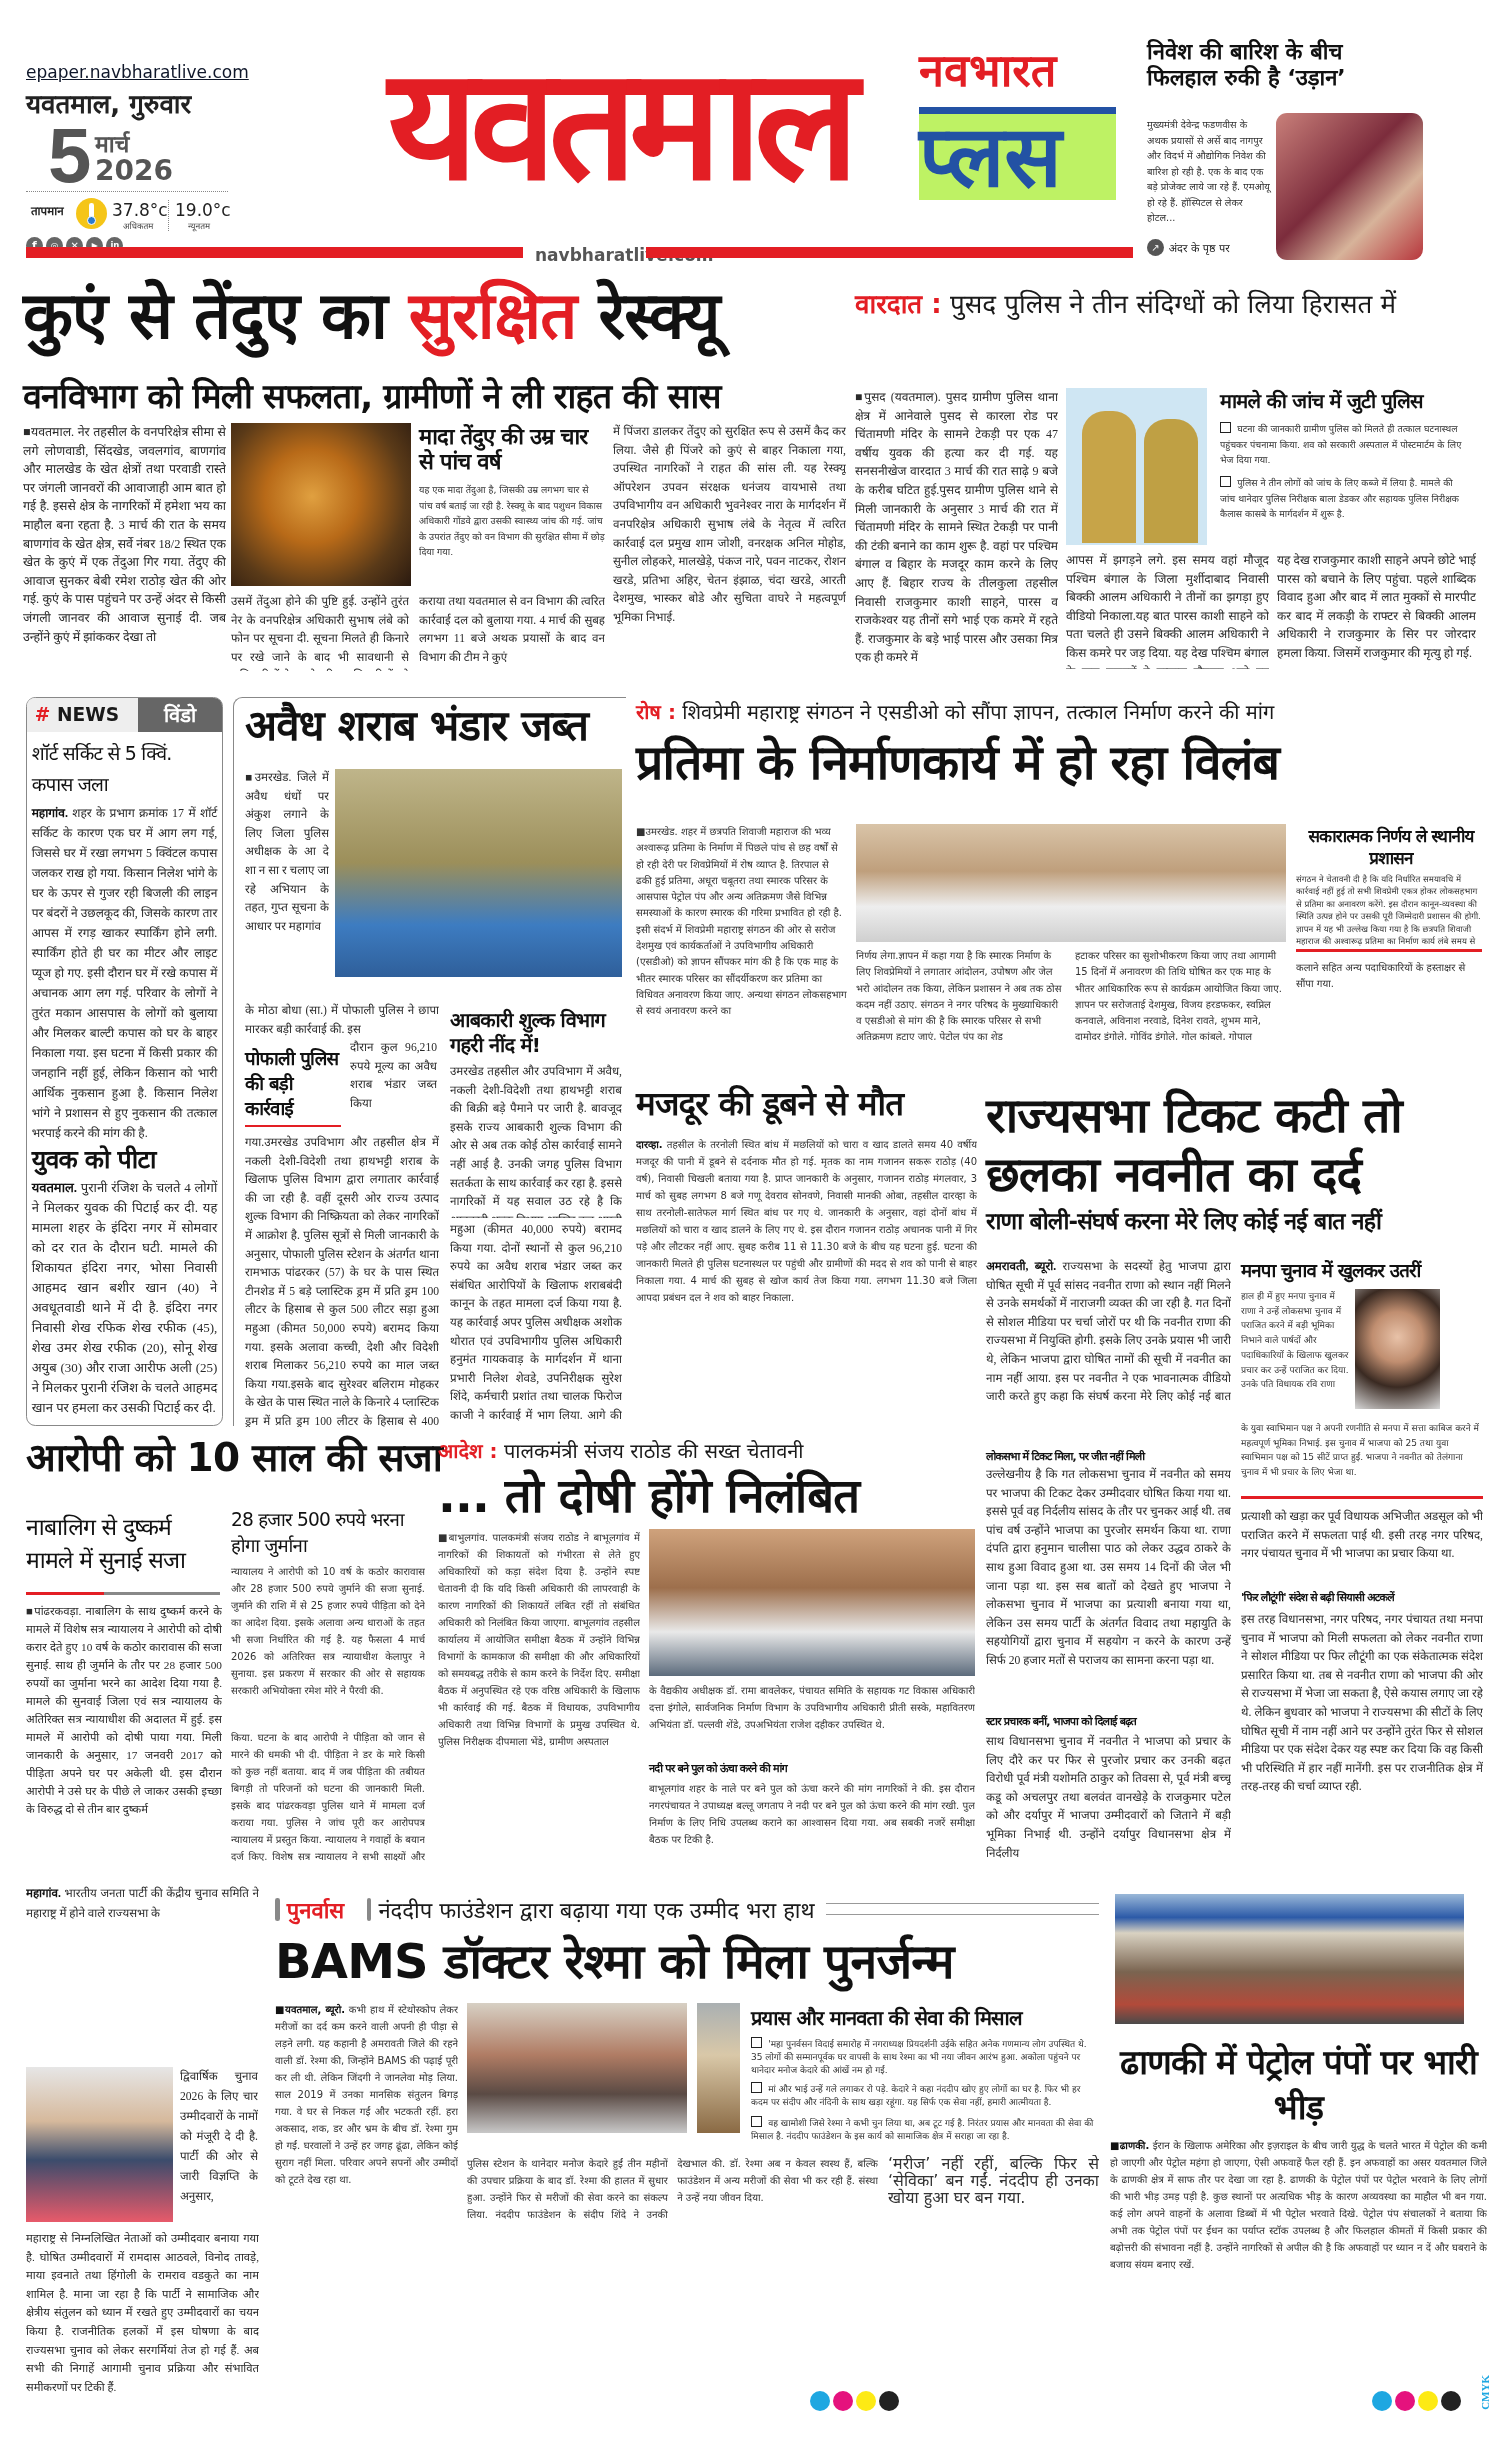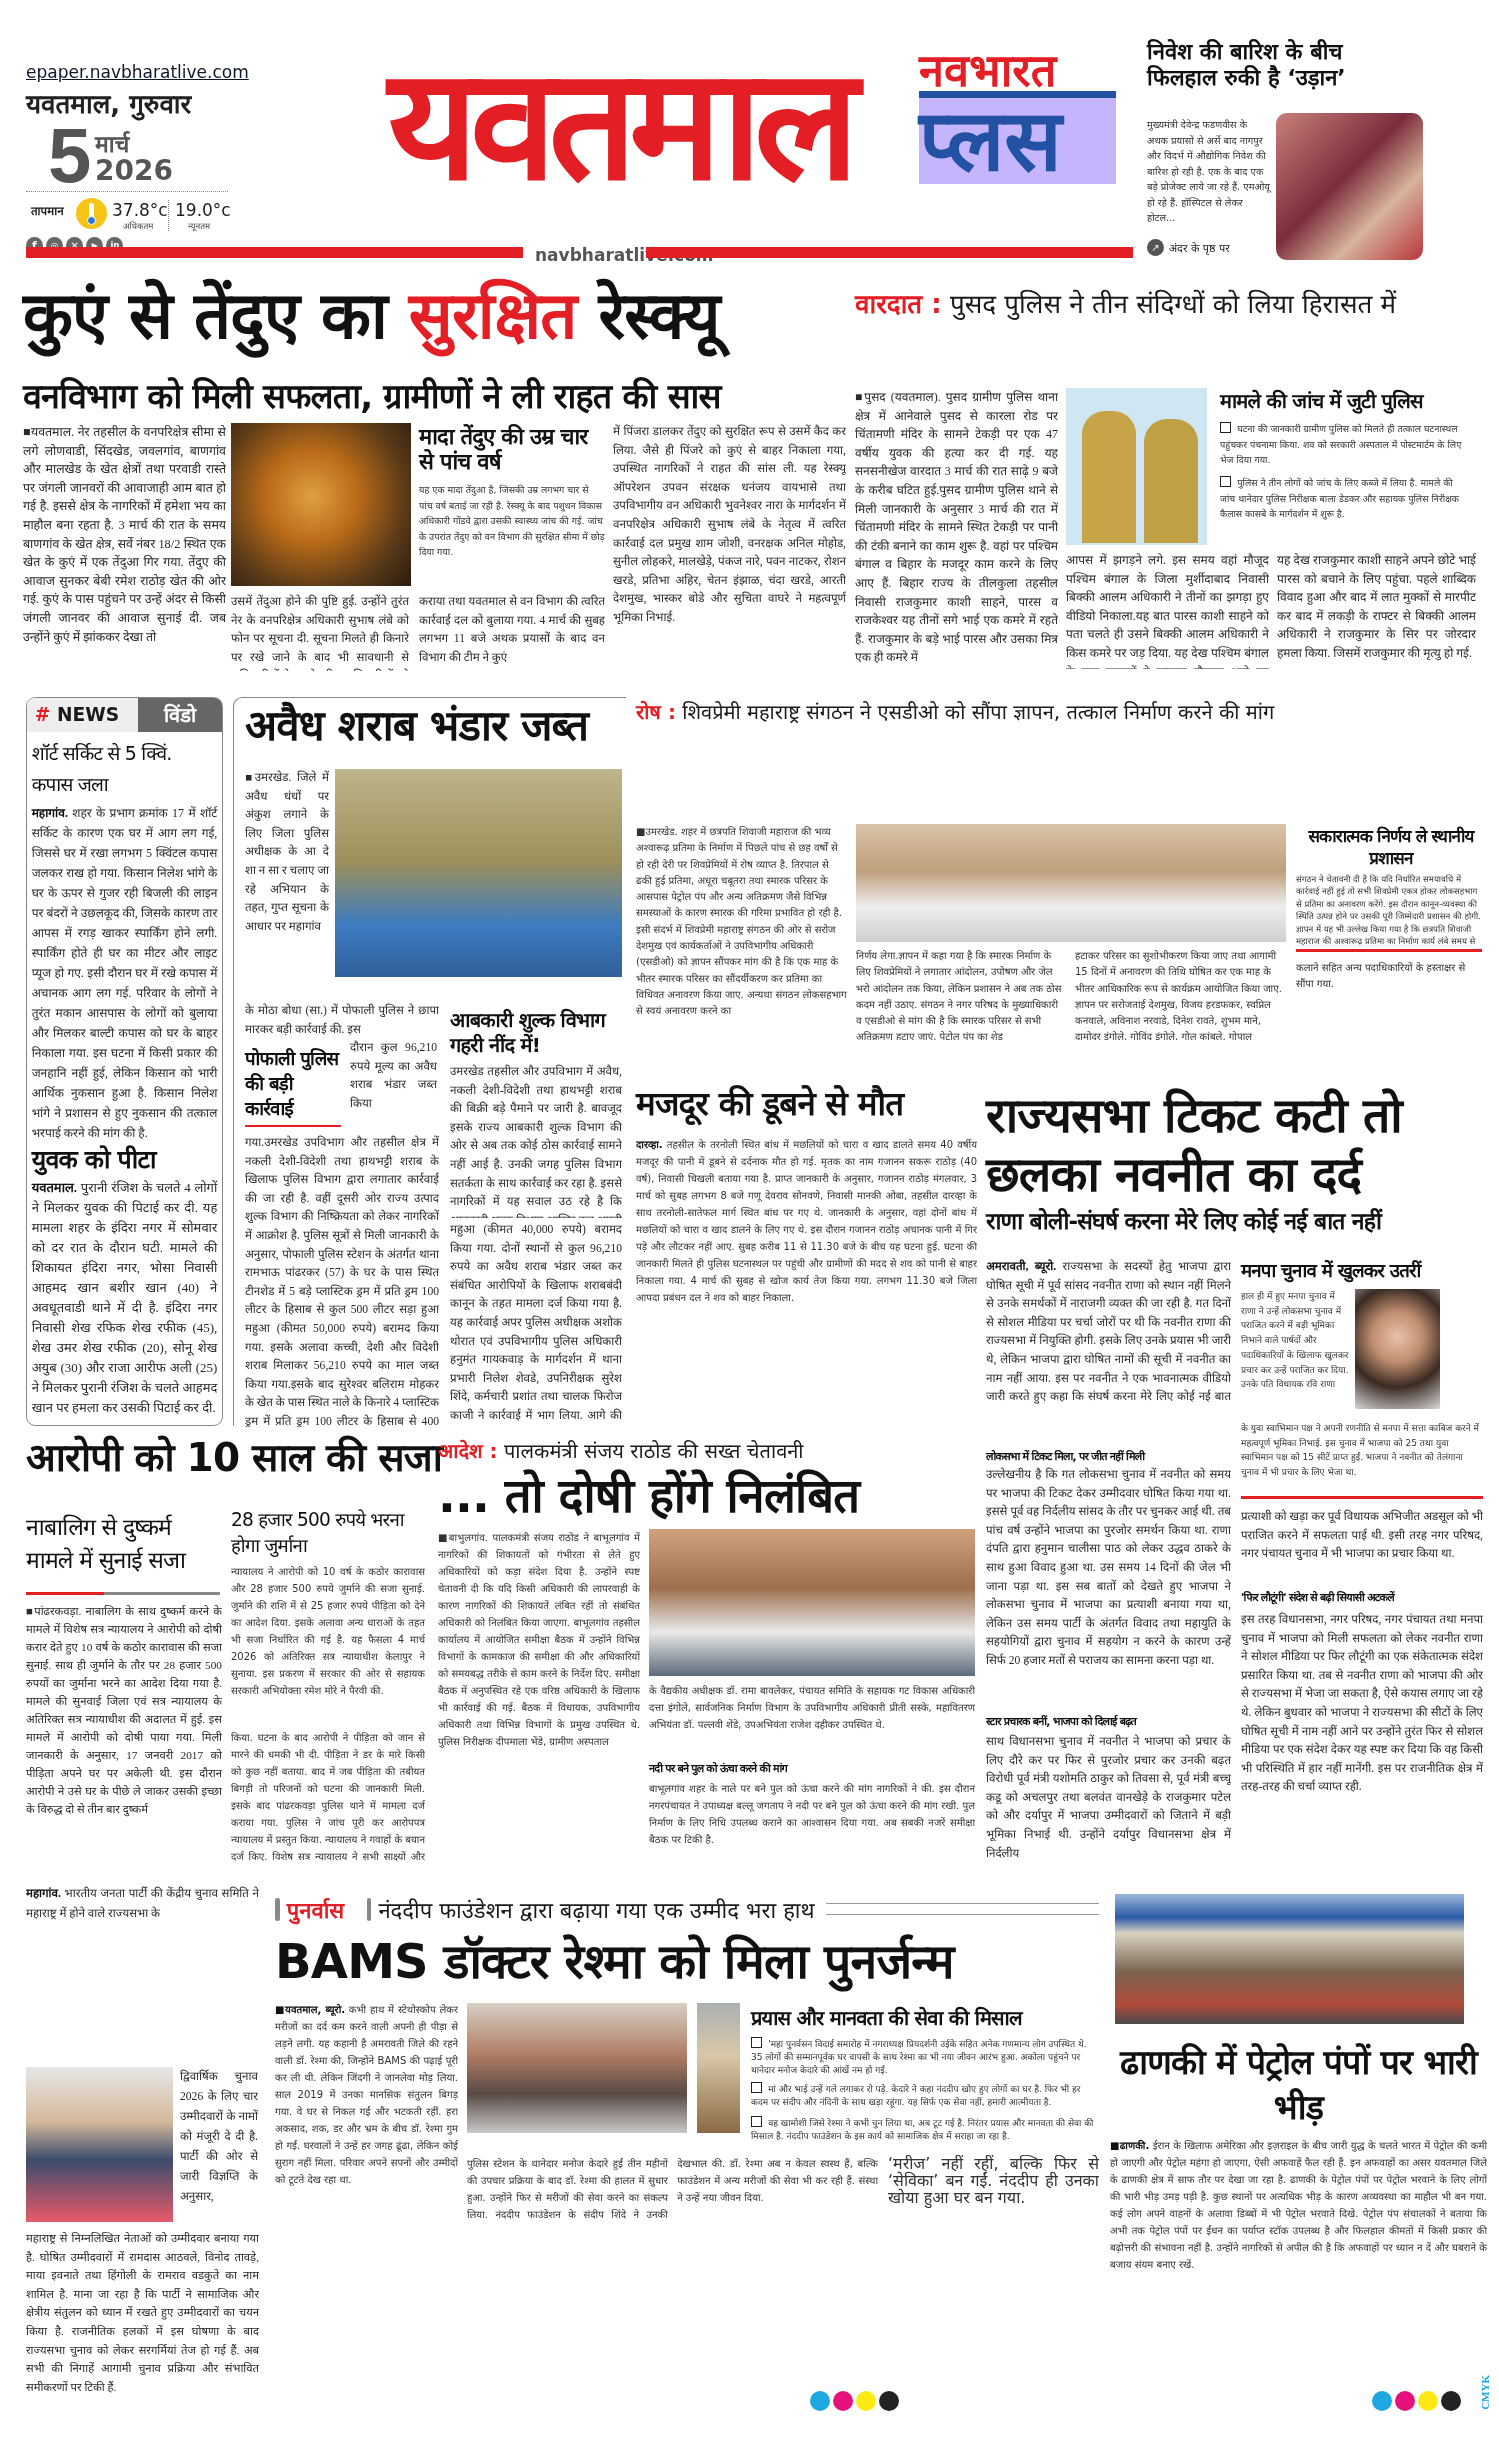--- a/index.html
+++ b/index.html
@@ -41,21 +41,21 @@
   <div class="abs" style="left:26px;top:237px;display:flex;gap:3.1px;">
     <span style="width:17px;height:17px;border-radius:50%;background:#666;color:#fff;font-size:11px;font-weight:bold;text-align:center;line-height:17px;">f</span>
     <span style="width:17px;height:17px;border-radius:50%;background:#666;color:#fff;font-size:9.3px;text-align:center;line-height:17px;">◎</span>
     <span style="width:17px;height:17px;border-radius:50%;background:#666;color:#fff;font-size:10px;text-align:center;line-height:17px;">✕</span>
     <span style="width:17px;height:17px;border-radius:50%;background:#666;color:#fff;font-size:7.8px;text-align:center;line-height:17px;">▶</span>
     <span style="width:17px;height:17px;border-radius:50%;background:#666;color:#fff;font-size:8.5px;font-weight:bold;text-align:center;line-height:17px;">in</span>
   </div>
 
   <div class="abs" style="left:388px;top:47px;font-size:155px;font-weight:bold;color:#e31e24;line-height:1;letter-spacing:-7.8px;">यवतमाल</div>
   <div class="abs" style="left:919px;top:48px;font-size:45px;font-weight:bold;color:#e31e24;line-height:1;">नवभारत</div>
-  <div class="abs" style="left:919px;top:91px;width:197px;height:93px;background:#c4b5fd;font-size:85px;font-weight:bold;color:#2352a4;line-height:1;border-top:7.8px solid #2352a4;">प्लस</div>
+  <div class="abs" style="left:919px;top:107px;width:197px;height:93px;background:#bef264;font-size:85px;font-weight:bold;color:#2352a4;line-height:1;border-top:7.8px solid #2352a4;">प्लस</div>
   <div class="abs rule-red" style="left:26px;top:247px;width:497px;height:11px;"></div>
   <div class="abs" style="left:535px;top:245px;font-size:17px;font-weight:bold;color:#555;">navbharatlive.com</div>
   <div class="abs rule-red" style="left:646px;top:247px;width:487px;height:11px;"></div>
 
   <div class="abs" style="left:1147px;top:39px;width:341px;height:225px;">
     <div style="font-size:22px;font-weight:bold;line-height:26px;color:#111;width:202px;">निवेश की बारिश के बीच फिलहाल रुकी है ‘उड़ान’</div>
     <div style="position:absolute;left:0;top:78px;width:123px;font-size:9.7px;line-height:15.5px;color:#333;">मुख्यमंत्री देवेन्द्र फडणवीस के अथक प्रयासों से अर्से बाद नागपुर और विदर्भ में औद्योगिक निवेश की बारिश हो रही है. एक के बाद एक बड़े प्रोजेक्ट लाये जा रहे हैं. एमओयू हो रहे हैं. हॉस्पिटल से लेकर होटल...</div>
     <div class="photo" style="position:absolute;left:129px;top:74px;width:147px;height:147px;border-radius:11px;background:linear-gradient(135deg,#c9807a,#7c2c3c 45%,#d7b39a 70%,#b7363c);"></div>
     <div style="position:absolute;left:0;top:200px;display:flex;align-items:center;gap:4.7px;">
       <span style="width:17px;height:17px;border-radius:50%;background:#555;color:#fff;font-size:10px;text-align:center;line-height:17px;">↗</span>
@@ -127,20 +127,21 @@
   <div class="body-text abs" style="left:11px;top:436px;width:194px;height:293px;font-size:11.6px;line-height:18.6px;">गया.उमरखेड उपविभाग और तहसील क्षेत्र में नकली देशी-विदेशी तथा हाथभट्टी शराब के खिलाफ पुलिस विभाग द्वारा लगातार कार्रवाई की जा रही है. वहीं दूसरी ओर राज्य उत्पाद शुल्क विभाग की निष्क्रियता को लेकर नागरिकों में आक्रोश है. पुलिस सूत्रों से मिली जानकारी के अनुसार, पोफाली पुलिस स्टेशन के अंतर्गत थाना रामभाऊ पांढरकर (57) के घर के पास स्थित टीनशेड में 5 बड़े प्लास्टिक ड्रम में प्रति ड्रम 100 लीटर के हिसाब से कुल 500 लीटर सड़ा हुआ महुआ (कीमत 50,000 रुपये) बरामद किया गया. इसके अलावा कच्ची, देशी और विदेशी शराब मिलाकर 56,210 रुपये का माल जब्त किया गया.इसके बाद सुरेश्वर बलिराम मोहकर के खेत के पास स्थित नाले के किनारे 4 प्लास्टिक ड्रम में प्रति ड्रम 100 लीटर के हिसाब से 400 लीटर सड़ा हुआ</div>
   <div class="hd abs" style="left:216px;top:310px;width:172px;font-size:20px;line-height:25px;">आबकारी शुल्क विभाग गहरी नींद में!</div>
   <div class="body-text abs" style="left:216px;top:365px;width:172px;height:155px;font-size:11.6px;line-height:18.6px;">उमरखेड तहसील और उपविभाग में अवैध, नकली देशी-विदेशी तथा हाथभट्टी शराब की बिक्री बड़े पैमाने पर जारी है. बावजूद इसके राज्य आबकारी शुल्क विभाग की ओर से अब तक कोई ठोस कार्रवाई सामने नहीं आई है. उनकी जगह पुलिस विभाग सतर्कता के साथ कार्रवाई कर रहा है. इससे नागरिकों में यह सवाल उठ रहे है कि आबकारी शुल्क विभाग आखिर कब अपनी जिम्मेदारी निभाएगा. मानो राज्य उत्पाद शुल्क विभाग जानबूझकर आंखें मूंद हुए है या गहरी नींद में है.</div>
   <div class="body-text abs" style="left:216px;top:523px;width:172px;height:206px;font-size:11.6px;line-height:18.6px;">महुआ (कीमत 40,000 रुपये) बरामद किया गया. दोनों स्थानों से कुल 96,210 रुपये का अवैध शराब भंडार जब्त कर संबंधित आरोपियों के खिलाफ शराबबंदी कानून के तहत मामला दर्ज किया गया है. यह कार्रवाई अपर पुलिस अधीक्षक अशोक थोरात एवं उपविभागीय पुलिस अधिकारी हनुमंत गायकवाड़ के मार्गदर्शन में थाना प्रभारी निलेश शेवडे, उपनिरीक्षक सुरेश शिंदे, कर्मचारी प्रशांत तथा चालक फिरोज काजी ने कार्रवाई में भाग लिया. आगे की जांच जारी है.</div>
 </div>
 
 <div class="abs" style="left:636px;top:698px;width:854px;height:341px;">
   <div style="font-size:20px;white-space:nowrap;">
     <span class="kicker-red" style="font-weight:bold;">रोष :</span><span> शिवप्रेमी महाराष्ट्र संगठन ने एसडीओ को सौंपा ज्ञापन, तत्काल निर्माण करने की मांग</span>
   </div>
+  <div class="hd" style="margin-top:11px;font-size:48px;white-space:nowrap;">प्रतिमा के निर्माणकार्य में हो रहा विलंब</div>
   <div class="cond abs" style="left:0;top:126px;width:211px;height:216px;font-size:10px;line-height:16.3px;">■उमरखेड. शहर में छत्रपति शिवाजी महाराज की भव्य अश्वारूढ़ प्रतिमा के निर्माण में पिछले पांच से छह वर्षों से हो रही देरी पर शिवप्रेमियों में रोष व्याप्त है. तिरपाल से ढकी हुई प्रतिमा, अधूरा चबूतरा तथा स्मारक परिसर के आसपास पेट्रोल पंप और अन्य अतिक्रमण जैसे विभिन्न समस्याओं के कारण स्मारक की गरिमा प्रभावित हो रही है. इसी संदर्भ में शिवप्रेमी महाराष्ट्र संगठन की ओर से सरोज देशमुख एवं कार्यकर्ताओं ने उपविभागीय अधिकारी (एसडीओ) को ज्ञापन सौंपकर मांग की है कि एक माह के भीतर स्मारक परिसर का सौंदर्यीकरण कर प्रतिमा का विधिवत अनावरण किया जाए. अन्यथा संगठन लोकसहभाग से स्वयं अनावरण करने का</div>
   <div class="photo abs" style="left:220px;top:126px;width:430px;height:118px;background:linear-gradient(180deg,#d9c4a8 0,#bf9f7c 40%,#eee 70%,#cfcfcf);"></div>
   <div class="hd abs" style="left:669px;top:127px;width:172px;font-size:17px;line-height:22px;text-align:center;">सकारात्मक निर्णय ले स्थानीय प्रशासन</div>
   <div class="cond abs" style="left:660px;top:175px;width:186px;height:74px;font-size:8.5px;line-height:12.4px;">संगठन ने चेतावनी दी है कि यदि निर्धारित समयावधि में कार्रवाई नहीं हुई तो सभी शिवप्रेमी एकत्र होकर लोकसहभाग से प्रतिमा का अनावरण करेंगे. इस दौरान कानून-व्यवस्था की स्थिति उत्पन्न होने पर उसकी पूरी जिम्मेदारी प्रशासन की होगी. ज्ञापन में यह भी उल्लेख किया गया है कि छत्रपति शिवाजी महाराज की अश्वारूढ़ प्रतिमा का निर्माण कार्य लंबे समय से अधूरा है.</div>
   <div class="abs rule-red" style="left:660px;top:251px;width:186px;height:3.1px;"></div>
   <div class="cond abs" style="left:220px;top:250px;width:210px;height:92px;font-size:10px;line-height:16.3px;">निर्णय लेगा.ज्ञापन में कहा गया है कि स्मारक निर्माण के लिए शिवप्रेमियों ने लगातार आंदोलन, उपोषण और जेल भरो आंदोलन तक किया, लेकिन प्रशासन ने अब तक ठोस कदम नहीं उठाए. संगठन ने नगर परिषद के मुख्याधिकारी व एसडीओ से मांग की है कि स्मारक परिसर से सभी अतिक्रमण हटाए जाएं, पेट्रोल पंप का शेड</div>
   <div class="cond abs" style="left:439px;top:250px;width:211px;height:92px;font-size:10px;line-height:16.3px;">हटाकर परिसर का सुशोभीकरण किया जाए तथा आगामी 15 दिनों में अनावरण की तिथि घोषित कर एक माह के भीतर आधिकारिक रूप से कार्यक्रम आयोजित किया जाए. ज्ञापन पर सरोजताई देशमुख, विजय हरडफकर, स्वप्निल कनवाले, अविनाश नरवाडे, दिनेश रावते, शुभम माने, दामोदर इंगोले, गोविंद इंगोले, गोलू कांबले, गोपाल</div>
   <div class="cond abs" style="left:660px;top:262px;width:186px;font-size:10px;line-height:16.3px;">कलाने सहित अन्य पदाधिकारियों के हस्ताक्षर से सौंपा गया.</div>
 </div>
 

